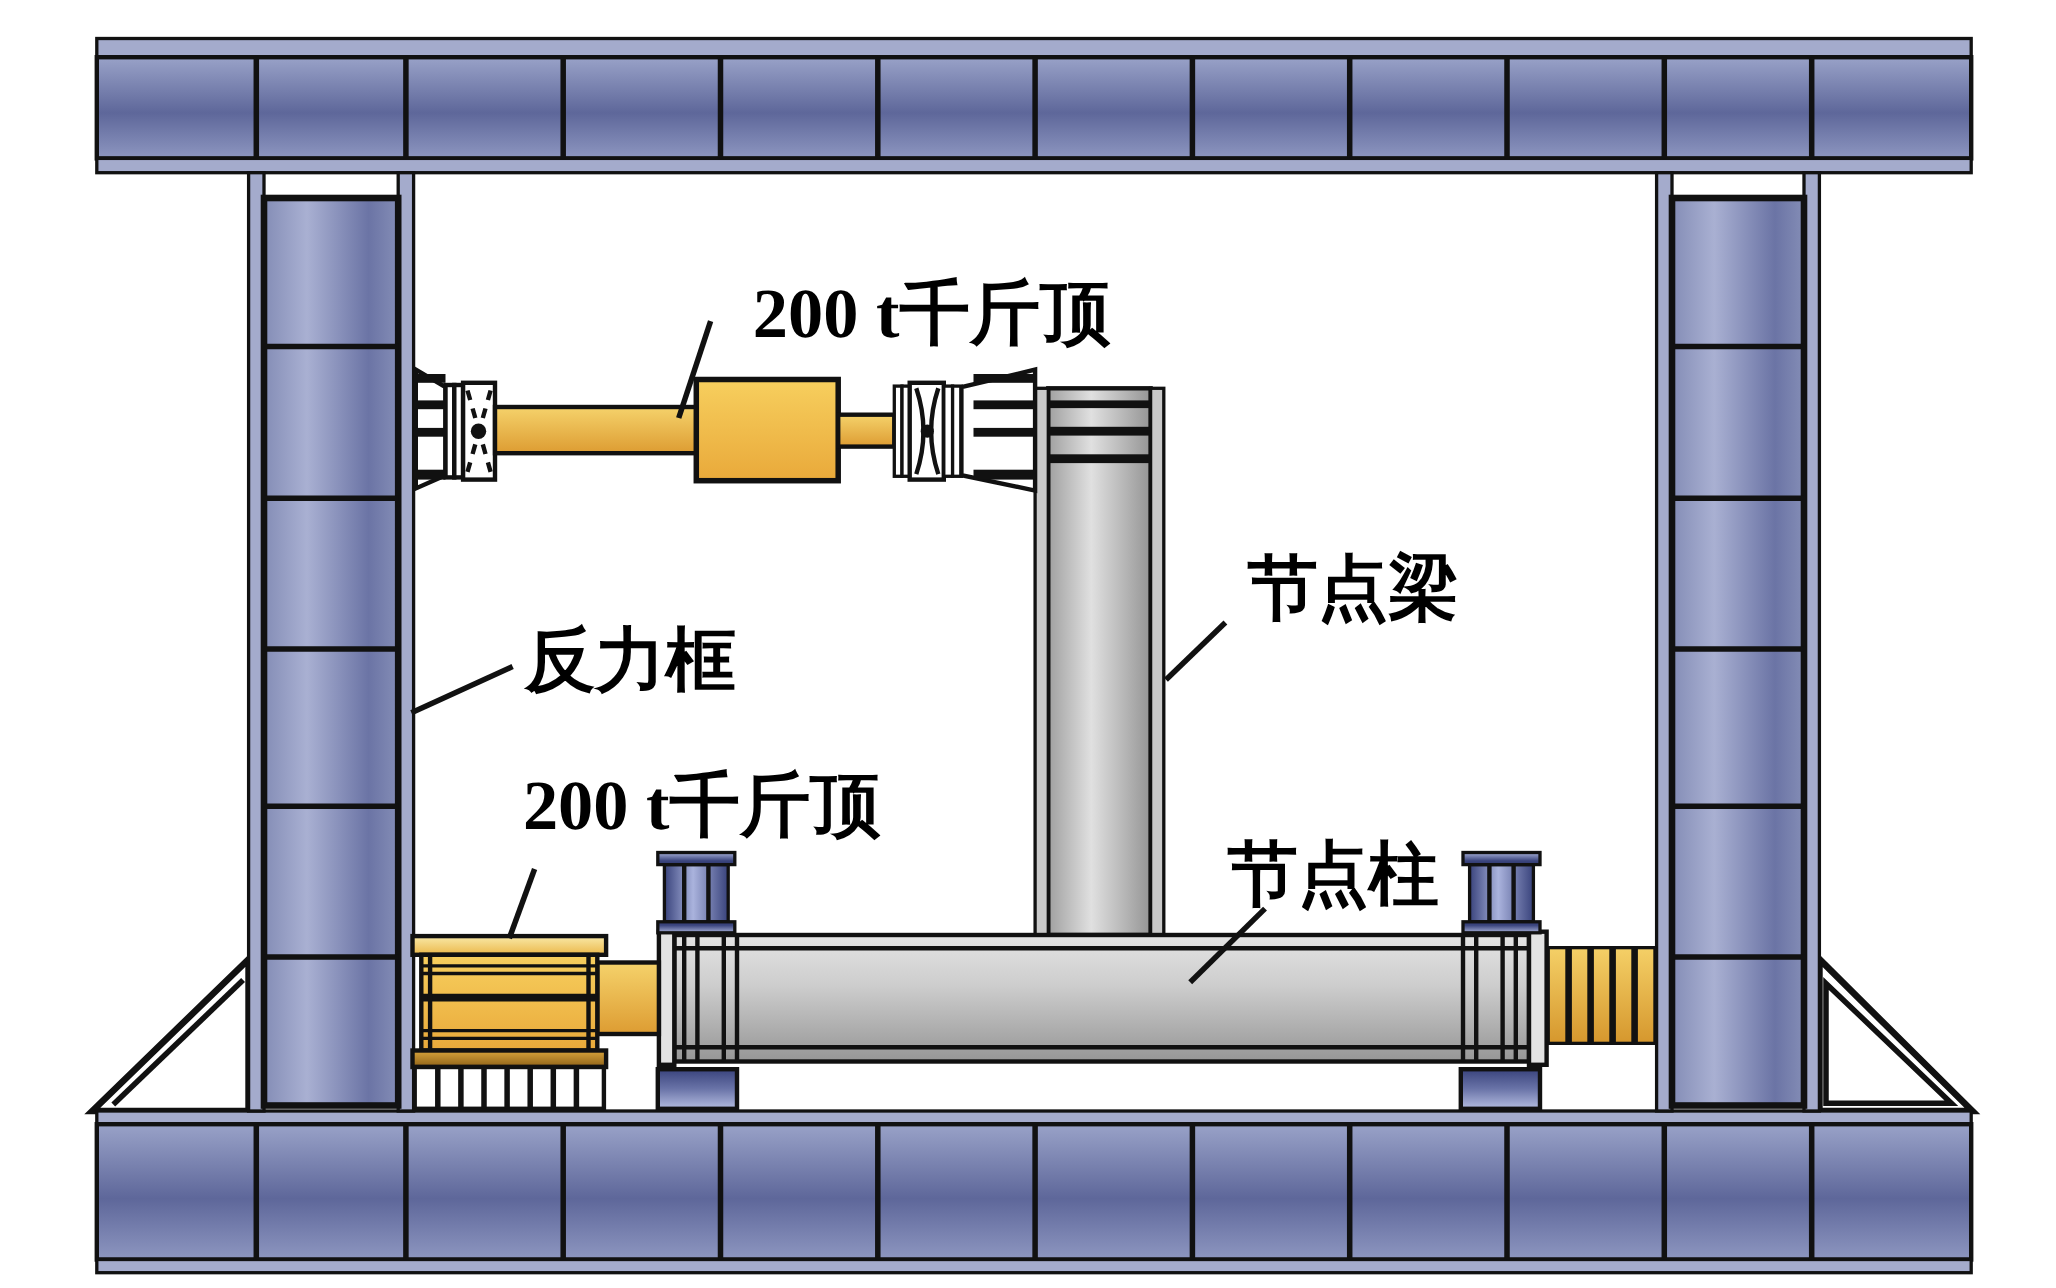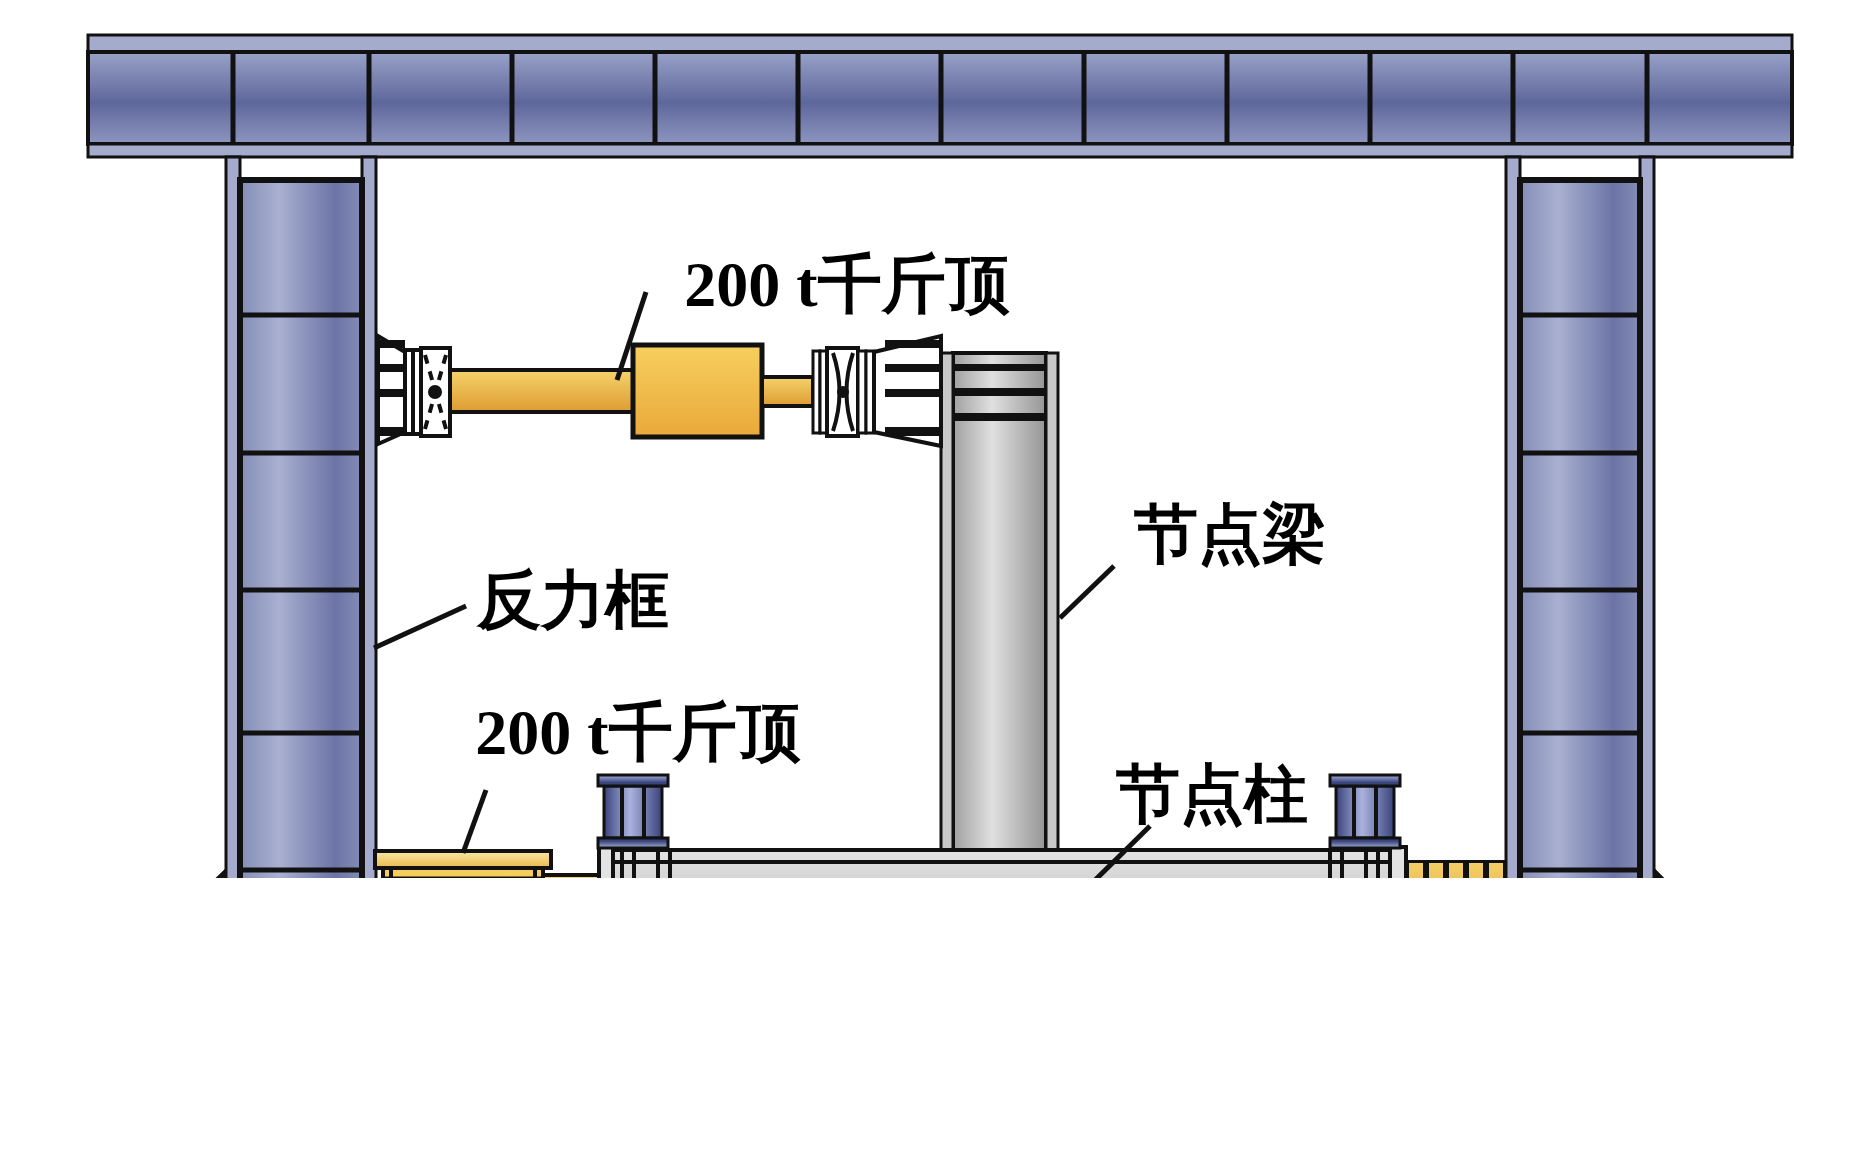--- a/index.html
+++ b/index.html
@@ -1,16 +1,16 @@
 <!DOCTYPE html>
 <html><head>
 <meta charset="utf-8">
 <style>
   html,body{margin:0;padding:0;background:#ffffff;}
-  .stage{position:relative;width:1869px;height:878px;background:#fff;overflow:hidden;border-radius:18px;}
+  .stage{position:relative;width:1869px;height:1171px;background:#fff;overflow:hidden;border-radius:18px;}
   svg{display:block;}
   text{font-family:"Liberation Serif","DejaVu Serif",serif;font-weight:bold;fill:#000;}
 </style>
 </head>
 <body>
 
 <div class="stage">
 <svg width="1869" height="1171" viewBox="0 0 1869 1171">
   <defs>
     <linearGradient id="gBeamBody" x1="0" y1="0" x2="0" y2="1">

